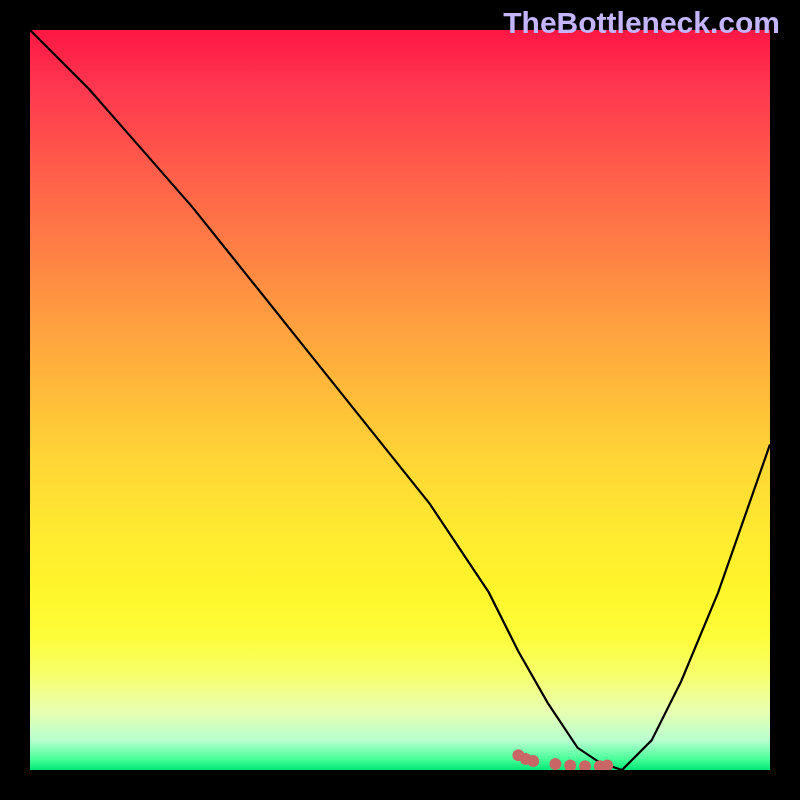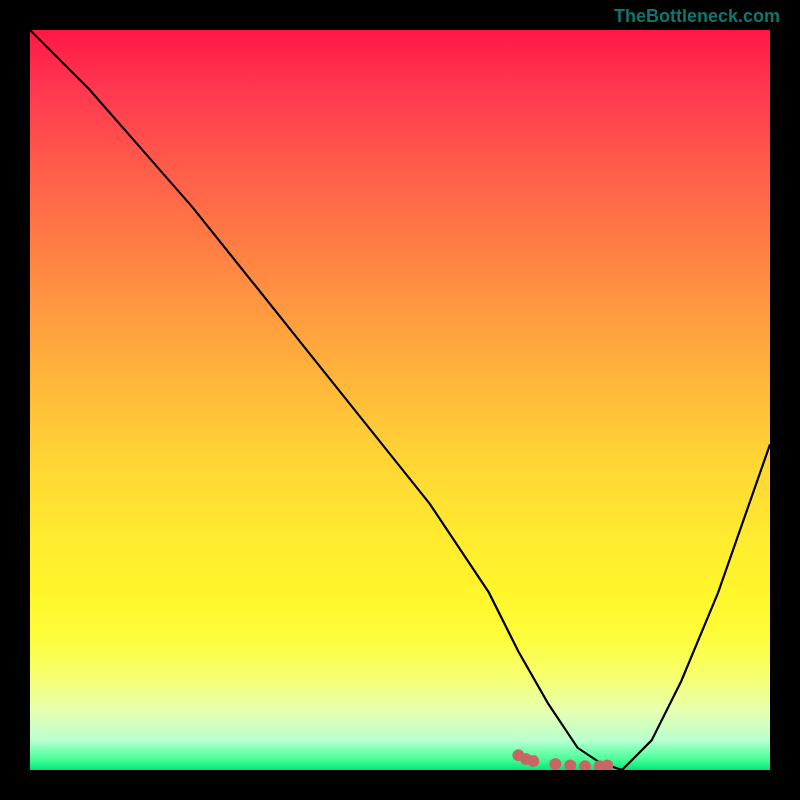--- a/index.html
+++ b/index.html
@@ -8,22 +8,22 @@
     background: #000;
     width: 800px;
     height: 800px;
     position: relative;
     font-family: Arial, sans-serif;
   }
   .watermark {
     position: absolute;
     top: 6px;
     right: 20px;
-    color: #0f766e;
-    font-size: 18px;
+    color: #c4b5fd;
+    font-size: 30px;
     font-weight: bold;
     z-index: 10;
   }
   .plot-area {
     position: absolute;
     left: 30px;
     top: 30px;
     width: 740px;
     height: 740px;
   }

